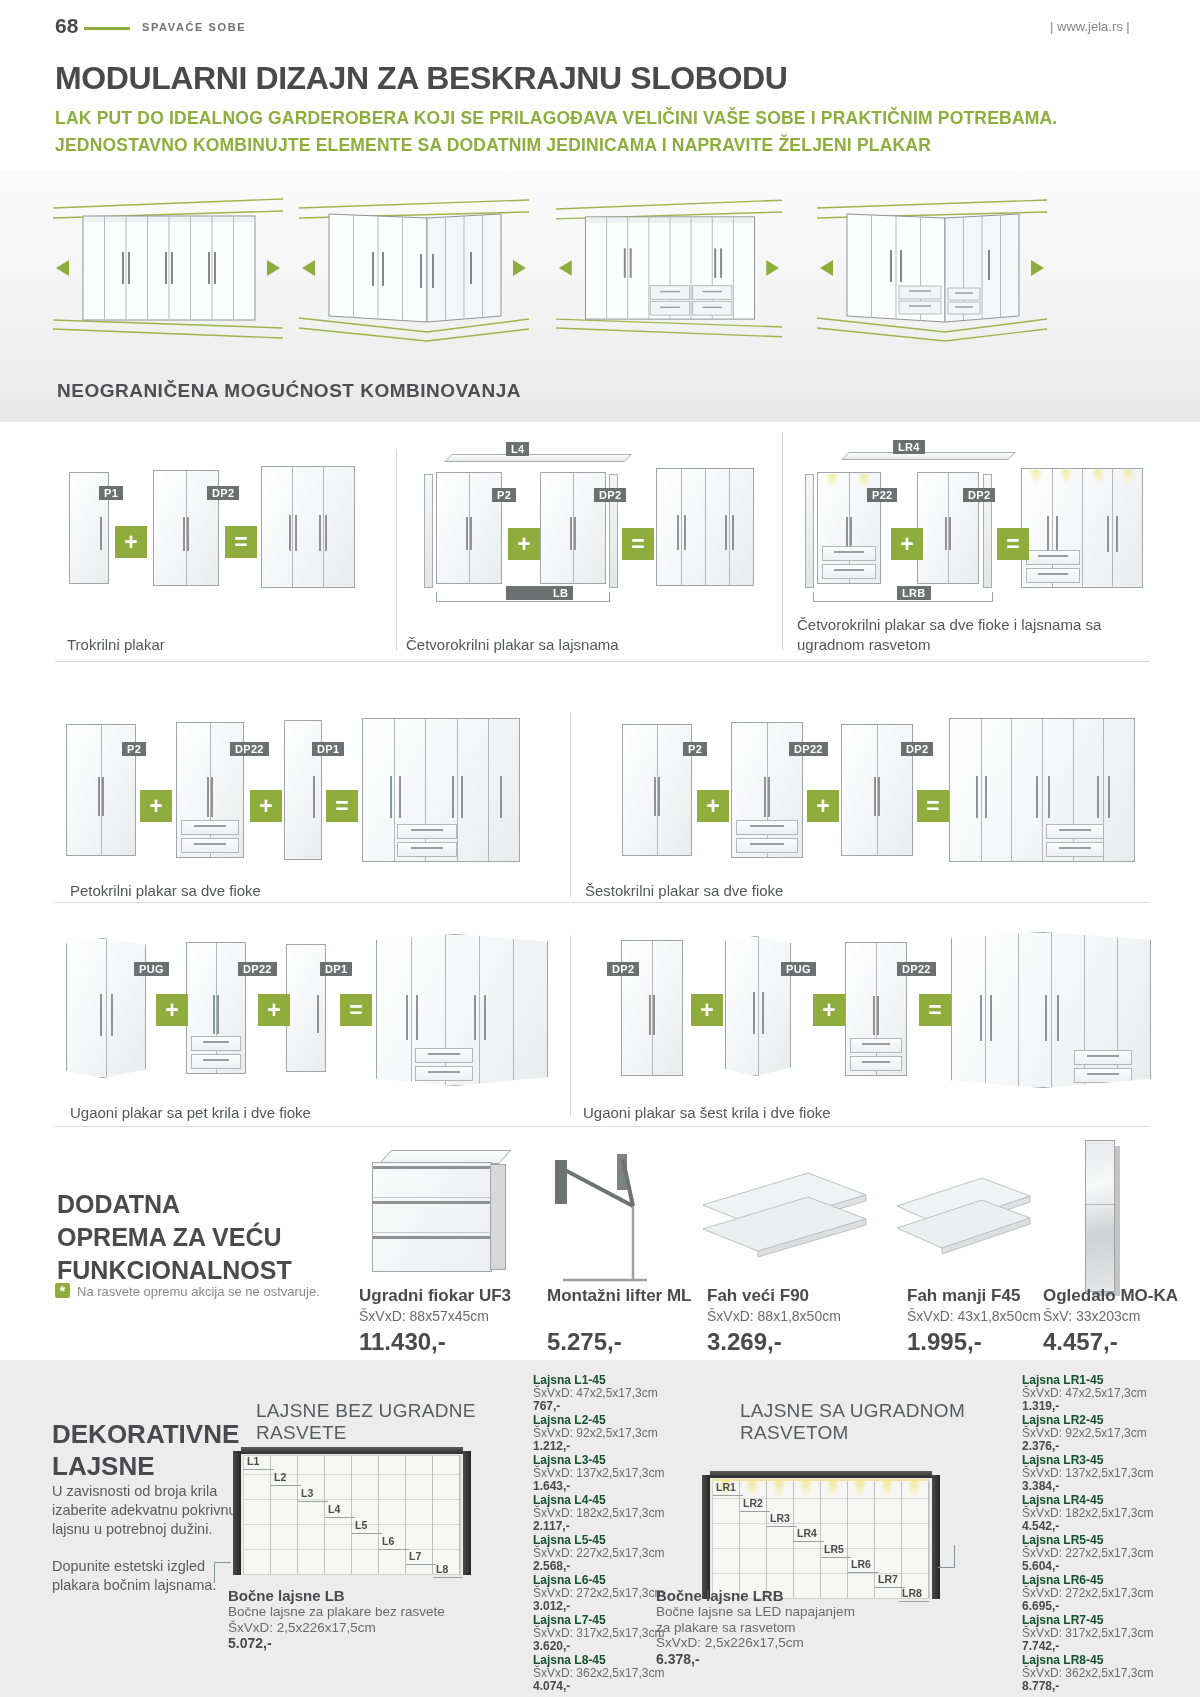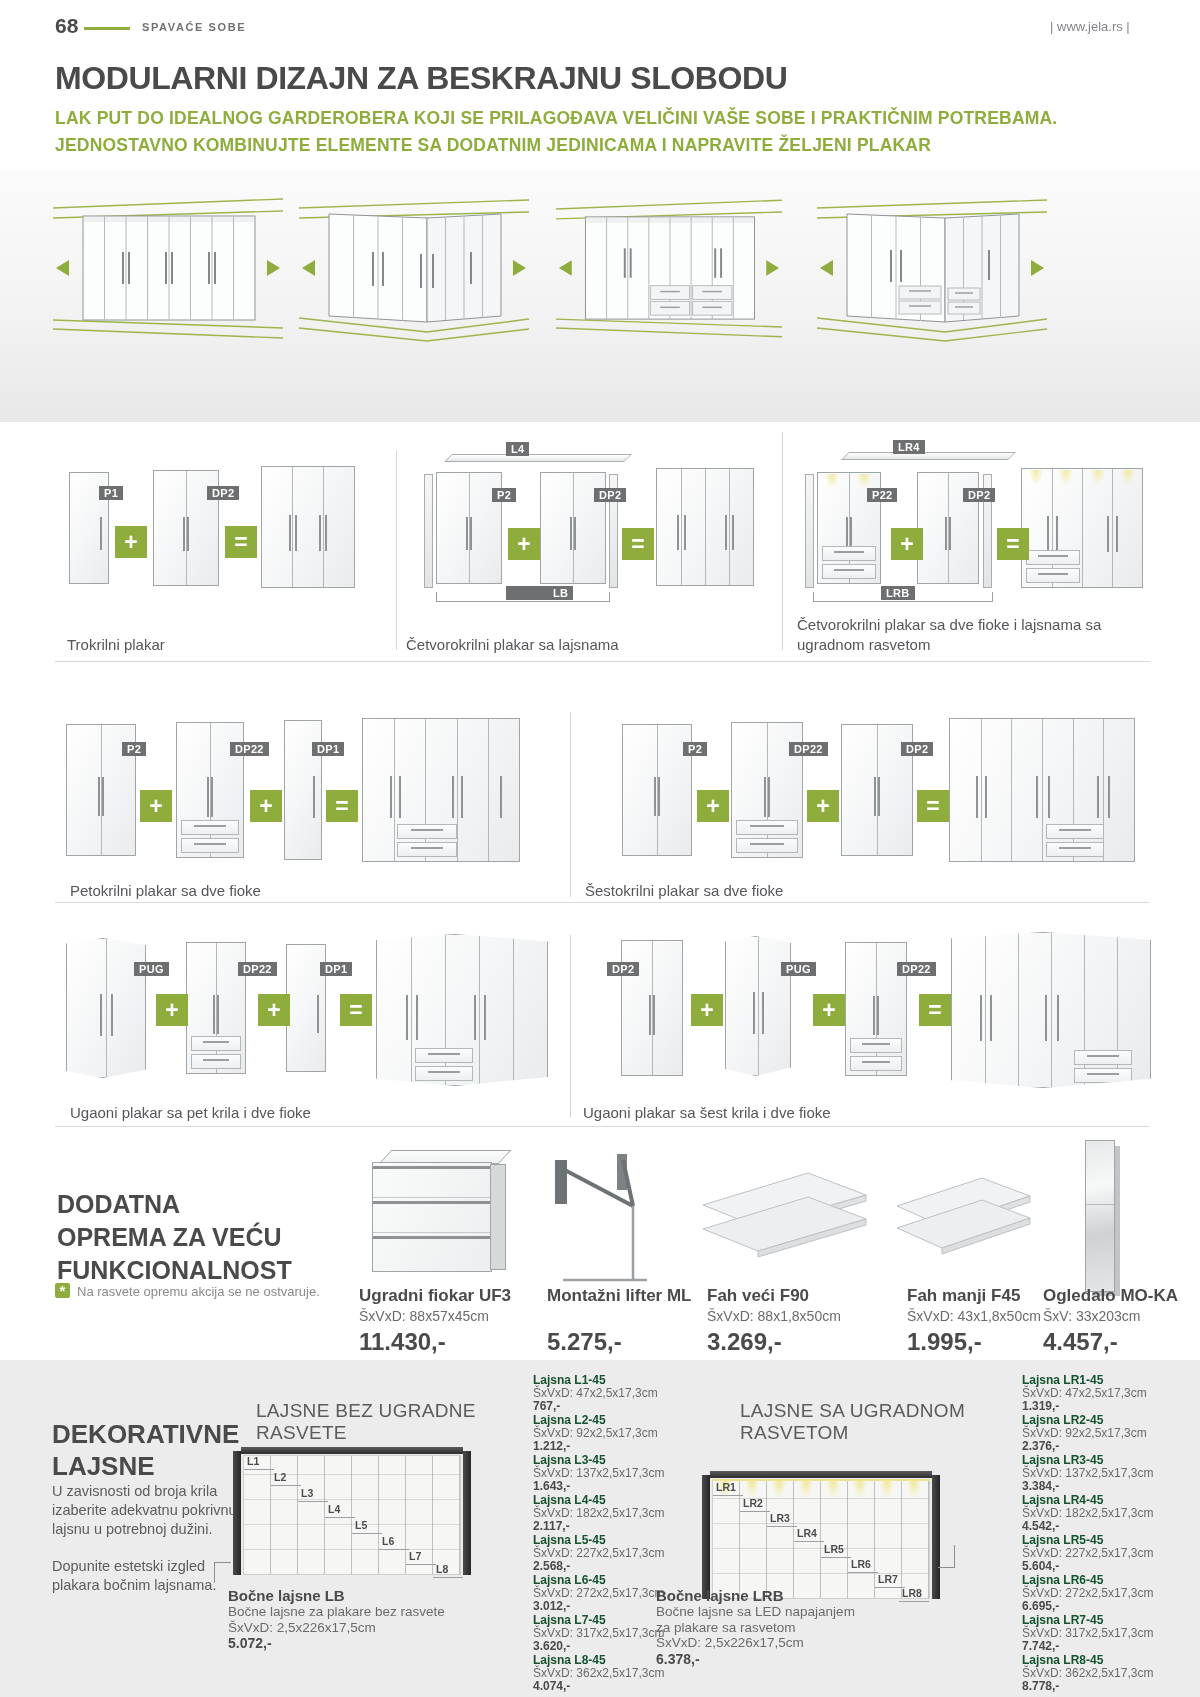--- a/index.html
+++ b/index.html
@@ -229,20 +229,21 @@
     <g stroke="#9AA0A3" stroke-width="1.5">
         <path d="M92 99 H114"></path>
         <path d="M92 114 H114"></path>
         <path d="M138 101 H156"></path>
         <path d="M138 115 H156"></path>
       </g>
     <polygon points="16,68 16,84 3,76" fill="#8EAD3C"></polygon>
       <polygon points="214,68 214,84 227,76" fill="#8EAD3C"></polygon>
   </svg>
 
+  <div class="abs bandhead" style="left:57px;top:380px;">NEOGRANIČENA MOGUĆNOST KOMBINOVANJA</div>
 
   <div class="vline" style="left:396px;top:450px;height:200px;"></div>
   <div class="vline" style="left:782px;top:432px;height:218px;"></div>
   <div class="hline" style="left:55px;top:661px;width:1095px;"></div>
   <div class="vline" style="left:570px;top:712px;height:185px;"></div>
   <div class="hline" style="left:55px;top:902px;width:1095px;"></div>
   <div class="vline" style="left:570px;top:935px;height:182px;"></div>
   <div class="hline" style="left:55px;top:1126px;width:1095px;"></div>
 
   <div class="cell" style="left:55px;top:440px;width:330px;height:212px;">
@@ -320,21 +321,21 @@
     <span class="bdg" style="left:62px;top:50px;">P22</span>
     <span class="op" style="left:86px;top:90px;">+</span>
     <div class="wrd" style="left:112px;top:34px;width:62px;height:112px;">
       <i class="dv" style="left:50%;"></i>
         <i class="hd" style="left:45%;"></i>
         <i class="hd" style="left:52%;"></i>
       </div>
     <span class="bdg" style="left:158px;top:50px;">DP2</span>
     <div class="sidep" style="left:178px;top:36px;height:112px;"></div>
     <div class="brkt" style="left:8px;top:154px;width:178px;"></div>
-    <span class="bdg" style="left:76px;top:148px;">LRB</span>
+    <span class="bdg" style="left:92px;top:148px;">LRB</span>
     <span class="op" style="left:192px;top:90px;">=</span>
     <div class="wrd" style="left:216px;top:30px;width:122px;height:120px;">
       <i class="dv" style="left:25%;"></i>
         <i class="dv" style="left:50%;"></i>
         <i class="dv" style="left:75%;"></i>
       <i class="glow" style="left:6px;"></i>
         <i class="glow" style="left:36px;"></i>
         <i class="glow" style="left:68px;"></i>
         <i class="glow" style="left:98px;"></i>
       <i class="hd" style="left:21%;"></i>

